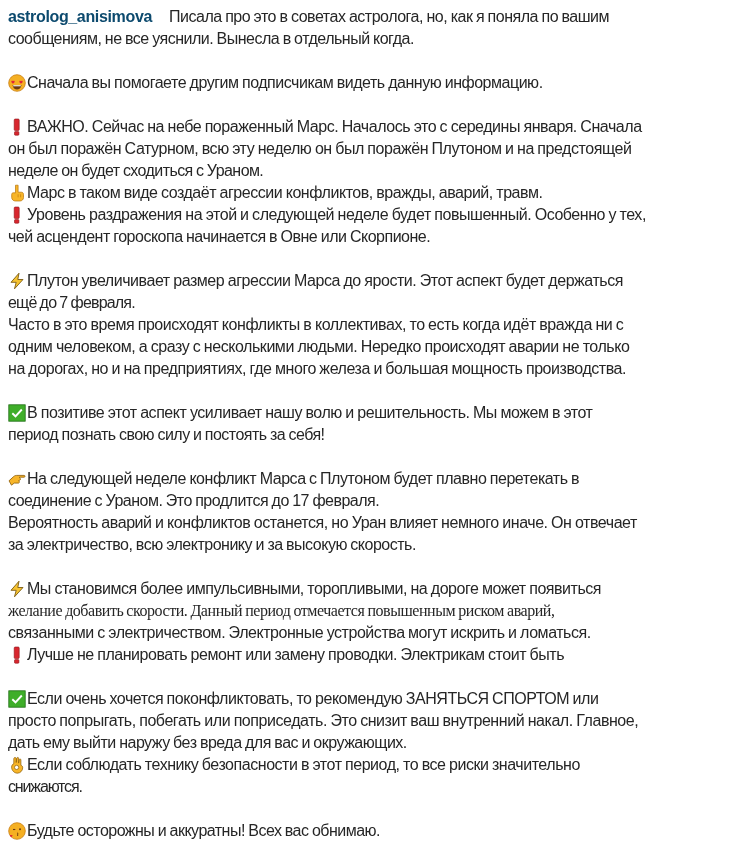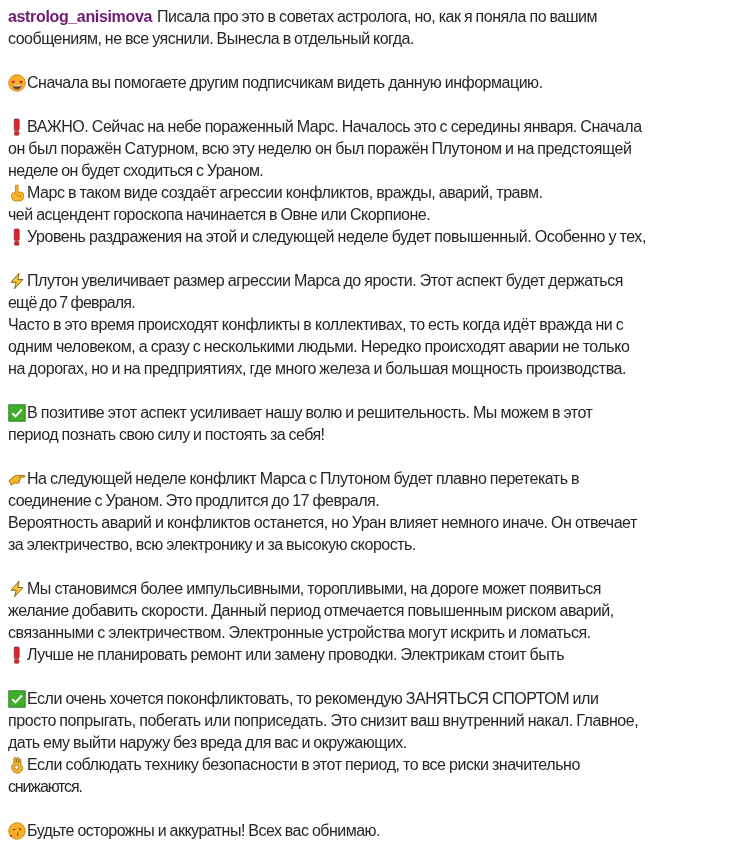--- a/index.html
+++ b/index.html
@@ -9,21 +9,21 @@
     padding: 6px 0 0 8px;
     color: #262626;
     font-family: "Liberation Sans", sans-serif;
     font-size: 16px;
     line-height: 22px;
     letter-spacing: -0.35px;
     word-spacing: -0.5px;
   }
   .line { height: 22px; white-space: nowrap; display: flex; align-items: center; }
   .blank { height: 22px; }
-  .username { font-weight: bold; color: #701a75; margin-right: 5px; cursor: pointer; }
+  .username { font-weight: bold; color: #0c4a6e; margin-right: 17px; cursor: pointer; }
   .emoji {
     display: inline-flex; width: 18px; height: 18px; margin-right: 1px;
     align-items: center; justify-content: center; flex: 0 0 auto;
   }
   .emoji svg { width: 18px; height: 18px; display: block; }
   .txt { display: inline-block; }
 </style>
 </head>
 <body>
 
@@ -67,31 +67,31 @@
     <div class="line">
       <span class="emoji">
   <svg viewBox="0 0 18 18">
           <path d="M7.5 1.2h2.6v7h3.2c1.4 0 2.2.9 2.2 2.2v3.2c0 2-1.6 3.4-3.6 3.4H7.3c-2 0-3.6-1.6-3.6-3.6v-3c0-1 .8-1.6 1.6-1.6h2.2z" fill="#f7b529" stroke="#b77207" stroke-width="0.7"></path>
           <path d="M10.1 10.3v3M12.6 10.3v3" stroke="#b77207" stroke-width="0.6"></path>
         </svg>
 </span>
       <span class="txt" style="letter-spacing: -0.465942px;">Марс в таком виде создаёт агрессии конфликтов, вражды, аварий, травм.</span>
     </div>
     <div class="line">
-      <span class="txt" style="letter-spacing: -0.492857px;">чей асцендент гороскопа начинается в Овне или Скорпионе.</span>
-    </div>
-    <div class="line">
       <span class="emoji">
   <svg viewBox="0 0 18 18">
           <rect x="6.2" y="1" width="5" height="11.5" rx="1" fill="#d8262e" stroke="#8e1318" stroke-width="0.6"></rect>
           <rect x="6.5" y="13.6" width="4.4" height="3.6" rx="0.8" fill="#d8262e" stroke="#8e1318" stroke-width="0.6"></rect>
         </svg>
 </span>
       <span class="txt" style="letter-spacing: -0.45px;">Уровень раздражения на этой и следующей неделе будет повышенный. Особенно у тех,</span>
     </div>
+    <div class="line">
+      <span class="txt" style="letter-spacing: -0.492857px;">чей асцендент гороскопа начинается в Овне или Скорпионе.</span>
+    </div>
     <div class="blank"></div>
     <div class="line">
       <span class="emoji">
   <svg viewBox="0 0 18 18">
           <path d="M11 1.2 3 10.3h5.2L6.5 16.8l8.5-9.3H9.8z" fill="#f6c331" stroke="#7a5a12" stroke-width="0.9" stroke-linejoin="round"></path>
         </svg>
 </span>
       <span class="txt" style="letter-spacing: -0.451266px;">Плутон увеличивает размер агрессии Марса до ярости. Этот аспект будет держаться</span>
     </div>
     <div class="line">
@@ -140,21 +140,21 @@
     <div class="blank"></div>
     <div class="line">
       <span class="emoji">
   <svg viewBox="0 0 18 18">
           <path d="M11 1.2 3 10.3h5.2L6.5 16.8l8.5-9.3H9.8z" fill="#f6c331" stroke="#7a5a12" stroke-width="0.9" stroke-linejoin="round"></path>
         </svg>
 </span>
       <span class="txt" style="letter-spacing: -0.459589px;">Мы становимся более импульсивными, торопливыми, на дороге может появиться</span>
     </div>
     <div class="line">
-      <span class="txt" style="letter-spacing: -0.453896px;">желание добавить скорости. Данный период отмечается повышенным риском аварий,</span>
+      <span class="txt" style="letter-spacing: -0.453896px; font-family: Liberation Serif, serif;">желание добавить скорости. Данный период отмечается повышенным риском аварий,</span>
     </div>
     <div class="line">
       <span class="txt" style="letter-spacing: -0.453896px;">связанными с электричеством. Электронные устройства могут искрить и ломаться.</span>
     </div>
     <div class="line">
       <span class="emoji">
   <svg viewBox="0 0 18 18">
           <rect x="6.2" y="1" width="5" height="11.5" rx="1" fill="#d8262e" stroke="#8e1318" stroke-width="0.6"></rect>
           <rect x="6.5" y="13.6" width="4.4" height="3.6" rx="0.8" fill="#d8262e" stroke="#8e1318" stroke-width="0.6"></rect>
         </svg>

